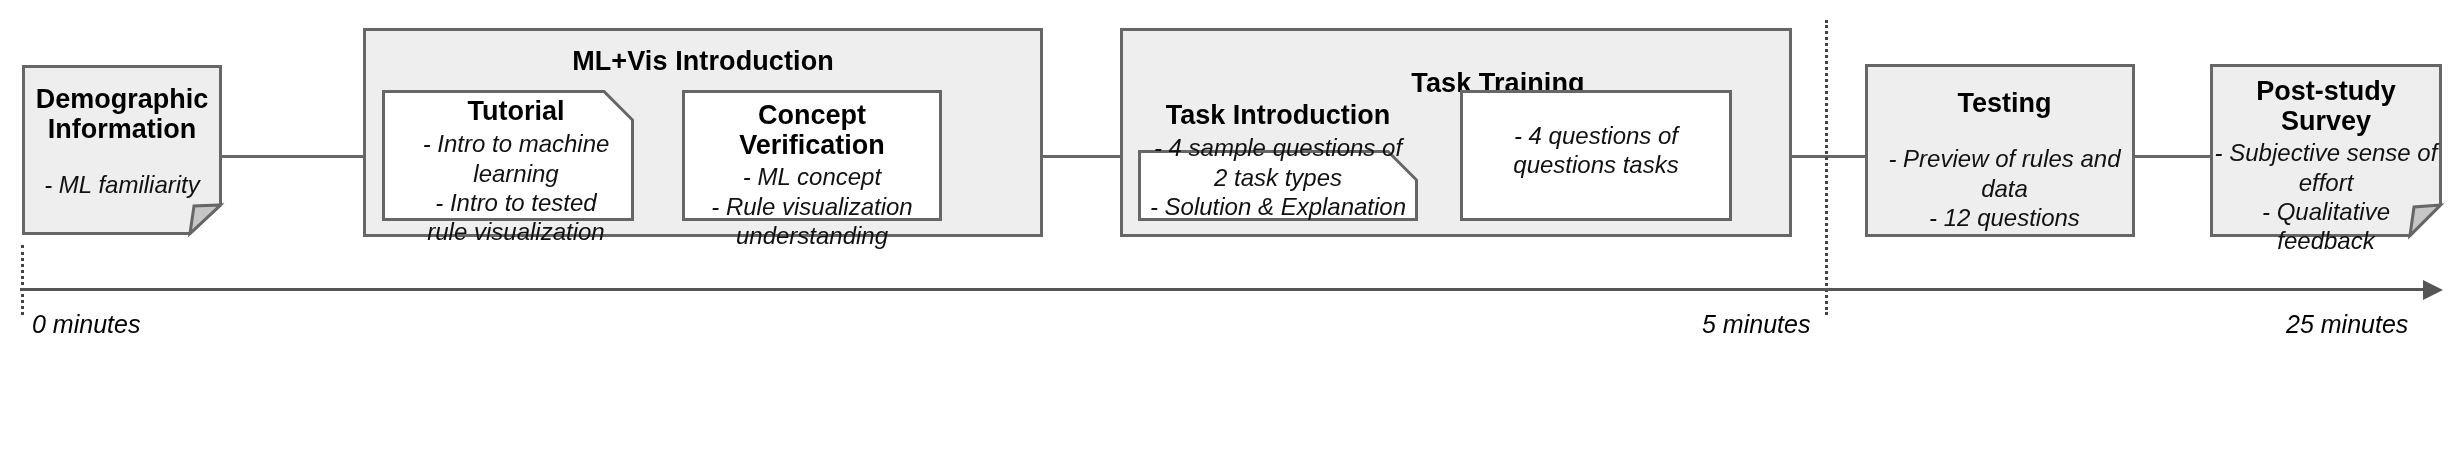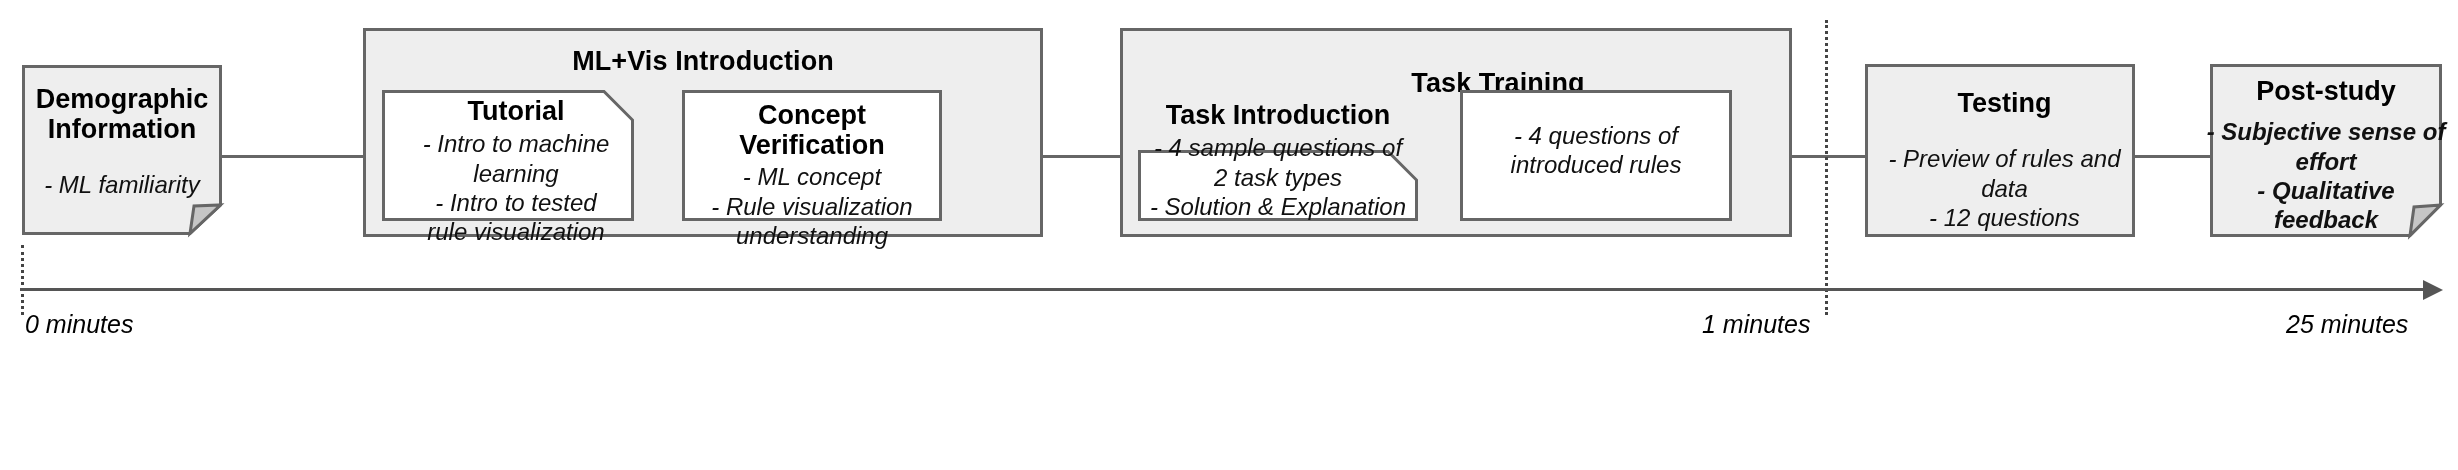--- a/index.html
+++ b/index.html
@@ -157,53 +157,54 @@
       <div>- 4 sample questions of</div>
       <div>2 task types</div>
       <div>- Solution &amp;  Explanation</div>
     </div>
   </div>
 
   <div class="box white" style="left:1460px; top:90px; width:272px; height:131px;"></div>
   <div class="pad" style="left:1460px; width:272px; top:118px;">
     <div class="box-body" style="margin-top:3px;">
       <div>- 4 questions of</div>
-      <div>introduced rules</div>
+      <div>questions tasks</div>
     </div>
   </div>
 
   <div class="box" style="left:1865px; top:64px; width:270px; height:173px;"></div>
   <div class="pad" style="left:1865px; width:279px; top:88px;">
     <div class="box-title">Testing</div>
     <div class="box-body" style="margin-top:26px;">
       <div>- Preview of rules and</div>
       <div>data</div>
       <div>- 12 questions</div>
     </div>
   </div>
 
   <svg class="shape" style="left:2210px; top:64px;" width="232" height="173" viewBox="0 0 232 173">
     <path d="M1.5,1.5 H230.5 V141 L200,171.5 H1.5 Z" fill="#eeeeee" stroke="#666666" stroke-width="3" stroke-linejoin="miter"></path>
     <path d="M200,171.5 L204,143 L230.5,141 Z" fill="#c6c6c6" stroke="#666666" stroke-width="3" stroke-linejoin="miter"></path>
   </svg>
   <div class="pad" style="left:2206px; width:240px; top:76px;">
     <div class="box-title">
       <div>Post-study</div>
-    </div>
-    <div class="box-body" style="margin-top:11px;font-weight:bold;">
+      <div>Survey</div>
+    </div>
+    <div class="box-body" style="margin-top:2px;">
       <div>- Subjective sense of</div>
       <div>effort</div>
       <div>- Qualitative</div>
       <div>feedback</div>
     </div>
   </div>
 
   <div class="tick-dotted" style="left:21px; top:245px; height:70px;"></div>
   <div class="tick-dotted" style="left:1825px; top:20px; height:295px;"></div>
 
   <div class="axis" style="left:20px; top:288px; width:2405px;"></div>
   <div class="axis-arrow" style="left:2423px; top:280px;"></div>
 
-  <div class="axis-label" style="left:25px; top:310px;">0 minutes</div>
-  <div class="axis-label" style="left:1702px; top:310px;">1 minutes</div>
+  <div class="axis-label" style="left:32px; top:310px;">0 minutes</div>
+  <div class="axis-label" style="left:1702px; top:310px;">5 minutes</div>
   <div class="axis-label" style="left:2268px; top:310px;margin-left:18px;">25 minutes</div>
 
 </div>
 
 </body></html>

